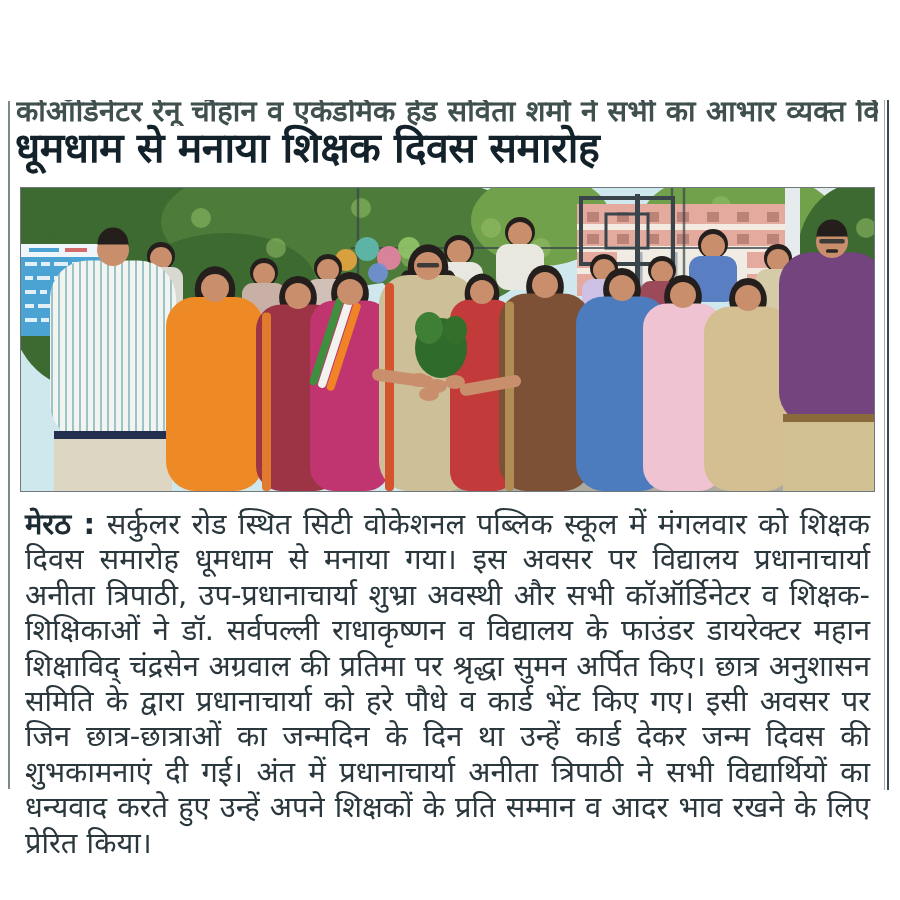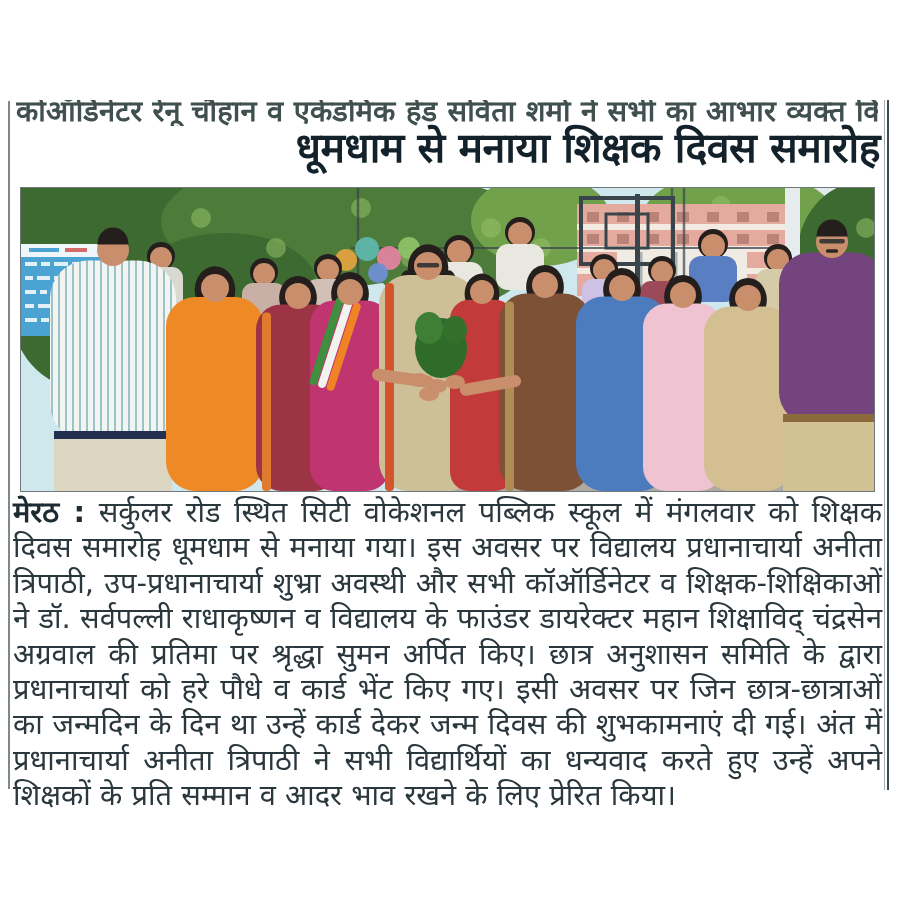--- a/index.html
+++ b/index.html
@@ -2,25 +2,25 @@
 <html lang="hi"><head>
 <meta charset="utf-8">
 <style>
   html,body{margin:0;padding:0;background:#ffffff;}
   body{font-family:"DejaVu Sans",sans-serif;}
   .page{position:relative;width:900px;height:900px;background:#ffffff;overflow:hidden;}
   .abs{position:absolute;}
   .rule{background:#7d898d;}
   .top-strip{left:16px;top:100px;width:862px;height:26px;overflow:hidden;}
   .top-strip span{display:block;margin-top:-10px;white-space:nowrap;font-size:29px;font-weight:600;color:#40504f;letter-spacing:0.2px;}
-  .headline{left:15px;top:124px;width:865px;font-size:41px;line-height:1.18;font-weight:800;color:#13222a;letter-spacing:-0.5px;text-align:right;}
+  .headline{left:15px;top:124px;width:865px;font-size:41px;line-height:1.18;font-weight:800;color:#13222a;letter-spacing:-0.5px;}
   .photo-frame{left:20px;top:187px;width:855px;height:305px;border:1px solid #6f797d;box-sizing:border-box;background:#cfe8ee;overflow:hidden;}
   .photo-frame svg{display:block;width:100%;height:100%;}
   .body-text{left:13px;top:495px;width:869px;font-size:29px;line-height:35.4px;color:#2a373d;text-align:justify;font-weight:500;}
-  .body-text p{margin:0;}
+  .body-text p{margin:12px;}
   .body-text b{font-weight:800;color:#1d2b32;}
 </style>
 </head>
 <body>
 
 <div class="page">
 
   <div class="abs rule" style="left:8px;top:101px;width:2px;height:688px;"></div>
   <div class="abs" style="left:884px;top:100px;width:1px;height:690px;background:#a5aeb2;"></div>
   <div class="abs" style="left:887px;top:100px;width:2px;height:690px;background:#3d4a50;"></div>

